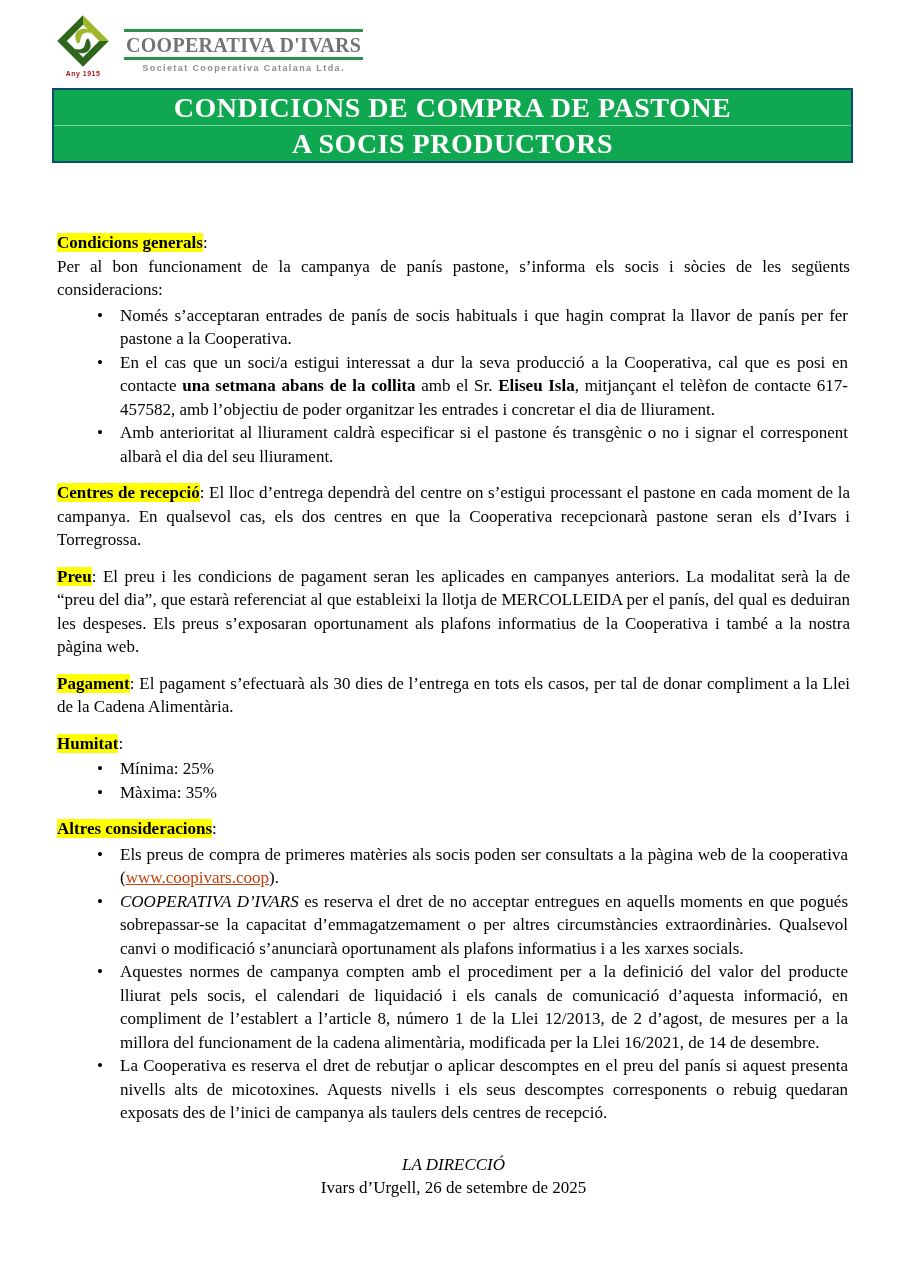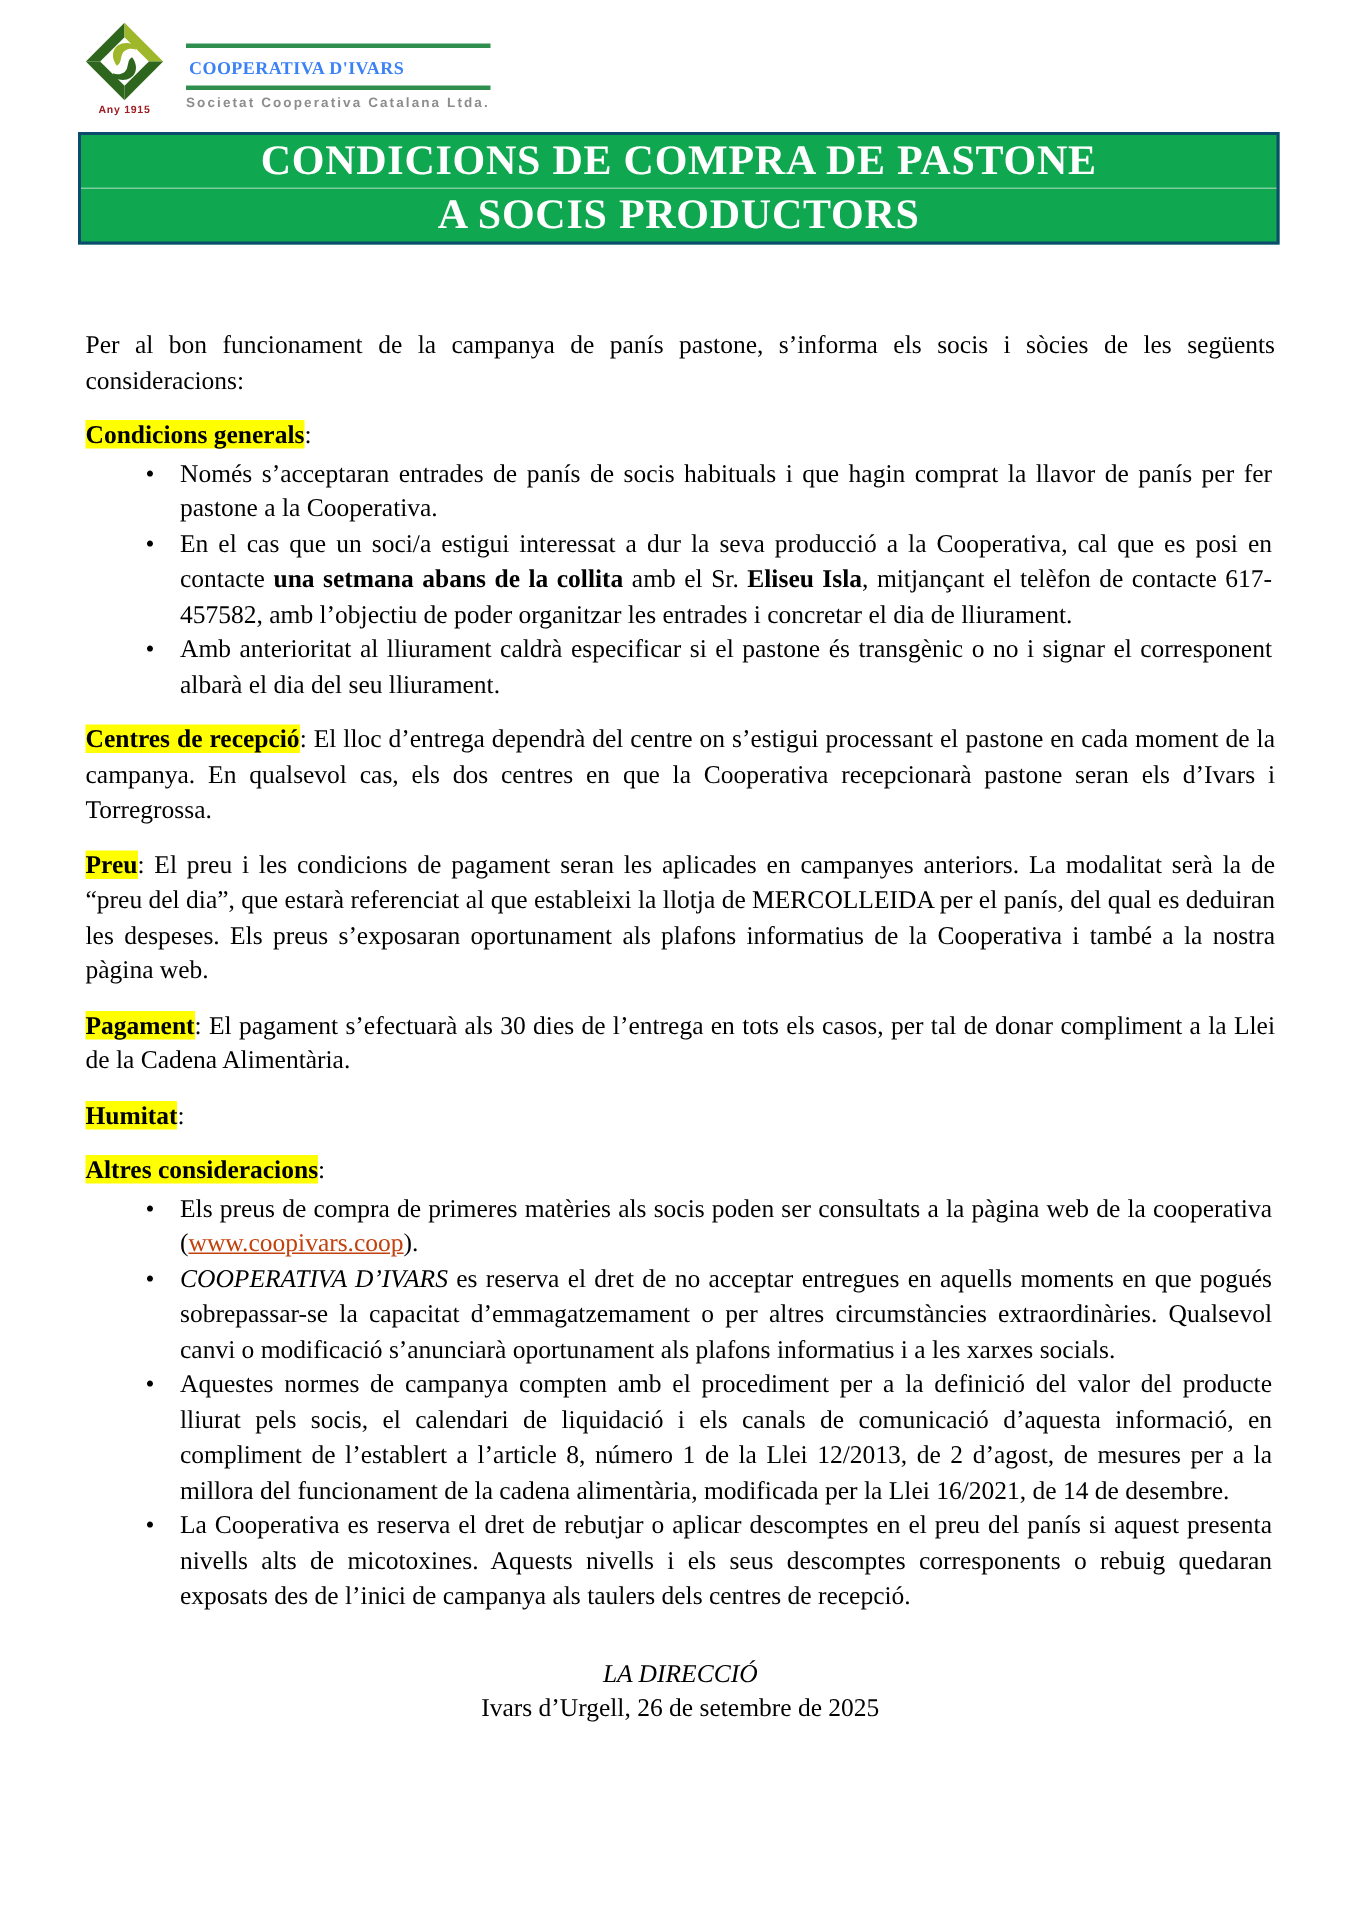--- a/index.html
+++ b/index.html
@@ -17,21 +17,21 @@
   .emblem{width:62px;text-align:center;}
   .emblem svg{display:block;margin:0 auto;}
   .badge{
     font-family:"Liberation Sans", sans-serif;
     font-size:7px;font-weight:700;color:#9e1c22;
     letter-spacing:.5px;margin-top:1px;
   }
   .wordmark{margin-left:10px;margin-top:16px;width:auto;}
   .wm-rule{height:3px;background:#2e8f4e;}
   .wm-text{
-    font-weight:700;font-size:12px;line-height:24px;color:#3b82f6;
+    font-weight:700;font-size:20px;line-height:24px;color:#737373;
     letter-spacing:.3px;white-space:nowrap;padding:1px 2px 0 2px;
   }
   .wm-sub{
     font-family:Liberation Sans, sans-serif;
     font-size:9px;font-weight:700;color:#8d8d8d;
     letter-spacing:1.4px;text-align:center;margin-top:3px;white-space:nowrap;
   }
 
   
   .banner{
@@ -96,36 +96,40 @@
     </div>
   </header>
 
   <div class="banner">
     <div class="banner-row">CONDICIONS DE COMPRA DE PASTONE</div>
     <div class="banner-row">A SOCIS PRODUCTORS</div>
   </div>
 
   <main class="doc-body">
 
+    <p class="para"><span class="b hl">Condicions generals</span><span>:</span></p>
+
     <p class="para first"><span>Per al bon funcionament de la campanya de panís pastone, s’informa els socis i sòcies de les següents consideracions:</span></p>
-
-    <p class="para"><span class="b hl">Condicions generals</span><span>:</span></p>
     <ul class="bullets">
       <li><span>Només s’acceptaran entrades de panís de socis habituals i que hagin comprat la llavor de panís per fer pastone a la Cooperativa.</span></li>
       <li><span>En el cas que un soci/a estigui interessat a dur la seva producció a la Cooperativa, cal que es posi en contacte </span><span class="b">una setmana abans de la collita</span><span> amb el Sr. </span><span class="b">Eliseu Isla</span><span>, mitjançant el telèfon de contacte 617-457582, amb l’objectiu de poder organitzar les entrades i concretar el dia de lliurament.</span></li>
       <li><span>Amb anterioritat al lliurament caldrà especificar si el pastone és transgènic o no i signar el corresponent albarà el dia del seu lliurament.</span></li>
     </ul>
 
     <p class="para"><span class="b hl">Centres de recepció</span><span>: El lloc d’entrega dependrà del centre on s’estigui processant el pastone en cada moment de la campanya. En qualsevol cas, els dos centres en que la Cooperativa recepcionarà pastone seran els d’Ivars i Torregrossa.</span></p>
 
     <p class="para"><span class="b hl">Preu</span><span>: El preu i les condicions de pagament seran les aplicades en campanyes anteriors. La modalitat serà la de “preu del dia”, que estarà referenciat al que estableixi la llotja de MERCOLLEIDA per el panís, del qual es deduiran les despeses. Els preus s’exposaran oportunament als plafons informatius de la Cooperativa i també a la nostra pàgina web.</span></p>
 
     <p class="para"><span class="b hl">Pagament</span><span>: El pagament s’efectuarà als 30 dies de l’entrega en tots els casos, per tal de donar compliment a la Llei de la Cadena Alimentària.</span></p>
 
     <p class="para"><span class="b hl">Humitat</span><span>:</span></p>
+    <ul class="bullets">
+      <li><span>Mínima: 25%</span></li>
+      <li><span>Màxima: 35%</span></li>
+    </ul>
 
     <p class="para"><span class="b hl">Altres consideracions</span><span>:</span></p>
     <ul class="bullets">
       <li><span>Els preus de compra de primeres matèries als socis poden ser consultats a la pàgina web de la cooperativa (</span><a class="link" href="#">www.coopivars.coop</a><span>).</span></li>
       <li><span class="i">COOPERATIVA D’IVARS</span><span> es reserva el dret de no acceptar entregues en aquells moments en que pogués sobrepassar-se la capacitat d’emmagatzemament o per altres circumstàncies extraordinàries. Qualsevol canvi o modificació s’anunciarà oportunament als plafons informatius i a les xarxes socials.</span></li>
       <li><span>Aquestes normes de campanya compten amb el procediment per a la definició del valor del producte lliurat pels socis, el calendari de liquidació i els canals de comunicació d’aquesta informació, en compliment de l’establert a l’article 8, número 1 de la Llei 12/2013, de 2 d’agost, de mesures per a la millora del funcionament de la cadena alimentària, modificada per la Llei 16/2021, de 14 de desembre.</span></li>
       <li><span>La Cooperativa es reserva el dret de rebutjar o aplicar descomptes en el preu del panís si aquest presenta nivells alts de micotoxines. Aquests nivells i els seus descomptes corresponents o rebuig quedaran exposats des de l’inici de campanya als taulers dels centres de recepció.</span></li>
     </ul>
 
     <div class="signature">

